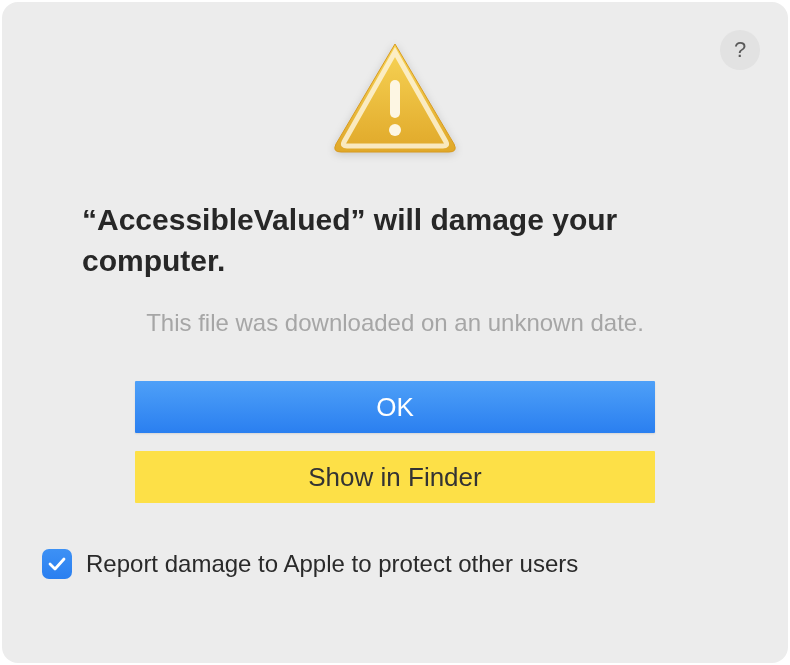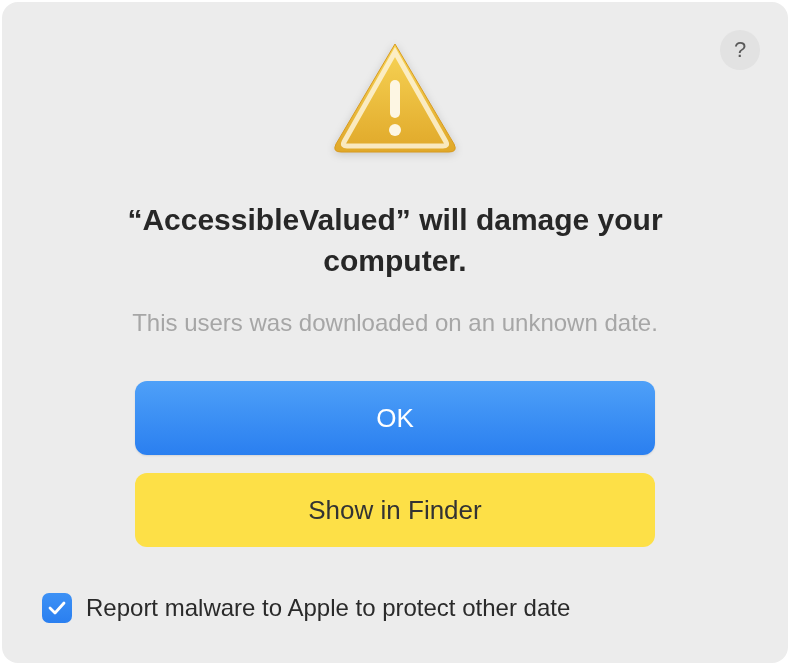--- a/index.html
+++ b/index.html
@@ -50,43 +50,42 @@
     }
     .warning-icon svg {
       width: 130px;
       height: 116px;
       filter: drop-shadow(0 2px 4px rgba(0,0,0,0.15));
     }
     .title {
       font-size: 30px;
       font-weight: 700;
       color: #272727;
-      text-align: center;
       line-height: 1.35;
       margin-bottom: 28px;
       padding: 0 40px;
     }
     .subtitle {
       font-size: 24px;
       color: #a6a6a6;
       text-align: center;
       margin-bottom: 44px;
       font-weight: 400;
     }
     .button-stack {
       width: 520px;
       display: flex;
       flex-direction: column;
       gap: 18px;
       margin-bottom: 46px;
     }
     .btn {
       width: 100%;
-      height: 74px;
-      border-radius: 12px;
+      height: 52px;
+      border-radius: 1px;
       border: none;
       font-size: 26px;
       cursor: pointer;
       font-family: inherit;
     }
     .btn-primary {
       background: linear-gradient(180deg, #4ea0f8 0%, #2a7ff0 100%);
       color: #fff;
       font-weight: 500;
       box-shadow: 0 1px 2px rgba(0,0,0,0.1);
@@ -143,29 +142,29 @@
       </defs>
       <path d="M 65 4 L 124 104 Q 128 112 119 112 L 11 112 Q 2 112 6 104 Z" fill="url(#triGrad)" stroke="#d89a1e" stroke-width="1"></path>
       <path d="M 65 12 L 116 102 Q 118 106 113 106 L 17 106 Q 12 106 14 102 Z" fill="none" stroke="#fdf3d8" stroke-width="5" opacity="0.85"></path>
       <rect x="60" y="40" width="10" height="38" rx="5" fill="#fdf6e3"></rect>
       <circle cx="65" cy="90" r="6" fill="#fdf6e3"></circle>
     </svg>
   </div>
 
   <div class="title">“AccessibleValued” will damage your computer.</div>
 
-  <div class="subtitle">This users was downloaded on an unknown date.</div>
+  <div class="subtitle">This file was downloaded on an unknown date.</div>
 
   <div class="button-stack">
     <button class="btn btn-primary">OK</button>
     <button class="btn btn-secondary">Show in Finder</button>
   </div>
 
   <div class="checkbox-row">
     <div class="checkbox">
       <svg viewBox="0 0 20 20">
         <path d="M 3 10 L 8 15 L 17 5" stroke="#fff" stroke-width="2.8" fill="none" stroke-linecap="round" stroke-linejoin="round"></path>
       </svg>
     </div>
-    <span class="checkbox-label">Report malware to Apple to protect other date</span>
+    <span class="checkbox-label">Report damage to Apple to protect other users</span>
   </div>
 
 </div>
 
 </body></html>

